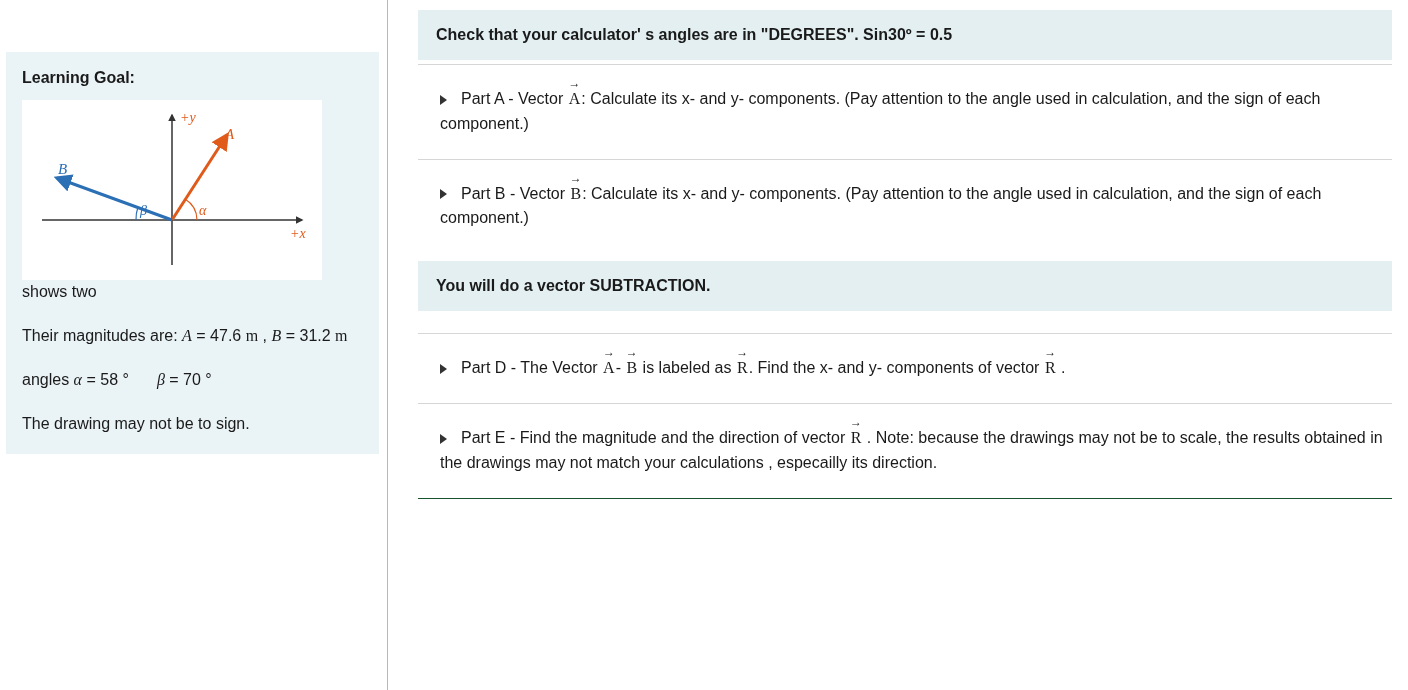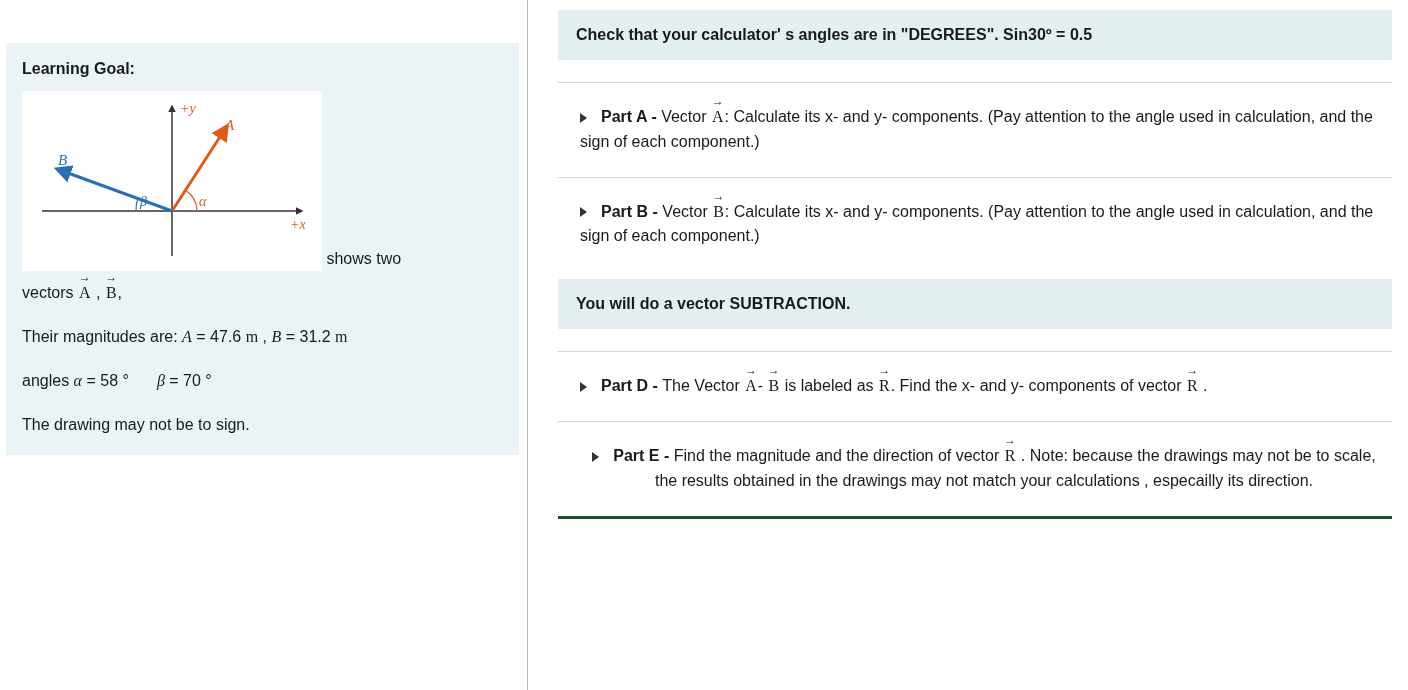--- a/index.html
+++ b/index.html
@@ -6,22 +6,22 @@
   body {
     font-family: -apple-system, "Helvetica Neue", Arial, sans-serif;
     font-size: 16px;
     color: #1a1a1a;
     background: #fff;
     width: 1408px;
     height: 690px;
     display: flex;
   }
   .left-col {
-    width: 528px;
-    padding: 3px 8px 10px 6px;
+    width: 388px;
+    padding: 12px 8px 10px 6px;
     border-right: 1px solid #b8b8b8;
   }
   .right-col {
     flex: 1;
     padding: 10px 16px 10px 30px;
   }
   .learning-panel {
     background: #eaf3f6;
     padding: 14px 16px 18px 16px;
     margin-top: 40px;
@@ -42,42 +42,42 @@
   .after-fig {
     display: inline;
   }
   .vec-line { margin-top: 4px; }
   .mag-line, .ang-line, .note-line { margin-top: 20px; }
   .sep { margin: 0 14px; }
   .hint-bar, .sub-bar {
     background: #e3eff1;
     padding: 16px 18px;
     font-weight: 700;
-    margin-bottom: 22px;
+    margin-bottom: 4px;
   }
   .sub-bar { margin-top: 8px; margin-bottom: 22px; }
   .part {
     border-top: 1px solid #d6d6d6;
     padding: 16px 4px 22px 4px;
     line-height: 1.55;
   }
-  .part:last-child { border-bottom: 3px solid #14532d; text-align: center; }
+  .part:last-child { border-bottom: 1px solid #14532d; }
   .part-inner {
     padding-left: 18px;
   }
   .tri {
     display: inline-block;
     width: 0; height: 0;
     border-top: 5px solid transparent;
     border-bottom: 5px solid transparent;
     border-left: 7px solid #333;
     vertical-align: middle;
     margin-right: 14px;
   }
-  .part-label { font-weight: 700; }
+  .part-label { font-weight: 400; }
   .mvec {
     font-family: "Times New Roman", serif;
     position: relative;
     display: inline-block;
     padding: 6px 1px 0 1px;
   }
   .mvec::before {
     content: "→";
     position: absolute;
     top: -7px;
@@ -125,23 +125,20 @@
           <text x="268" y="138" fill="#e05a1a" font-style="italic" font-family="serif" font-size="14">+x</text>
           <text x="203" y="39" fill="#e05a1a" font-style="italic" font-family="serif" font-size="15">A⃗</text>
           <text x="36" y="74" fill="#2b6fb5" font-style="italic" font-family="serif" font-size="15">B⃗</text>
           <text x="177" y="115" fill="#e05a1a" font-style="italic" font-family="serif" font-size="14">α</text>
           <text x="118" y="115" fill="#2b6fb5" font-style="italic" font-family="serif" font-size="14">β</text>
         </svg>
       </div>
       <span class="after-fig">shows two</span>
     </div>
 
-    <div class="vec-line">
-      <span>vectors </span><span class="mvec">A</span><span> , </span><span class="mvec">B</span><span>,</span>
-    </div>
 
     <div class="mag-line">
       <span>Their magnitudes are: </span><span class="mitalic">A</span><span> = 47.6 </span><span class="munit">m</span><span> , </span><span class="mitalic">B</span><span> = 31.2 </span><span class="munit">m</span>
     </div>
 
     <div class="ang-line">
       <span>angles </span><span class="mitalic">α</span><span> = 58</span><span> °</span><span class="sep"></span><span class="mitalic">β</span><span> = 70</span><span> °</span>
     </div>
 
     <div class="note-line">The drawing may not be to sign.</div>

